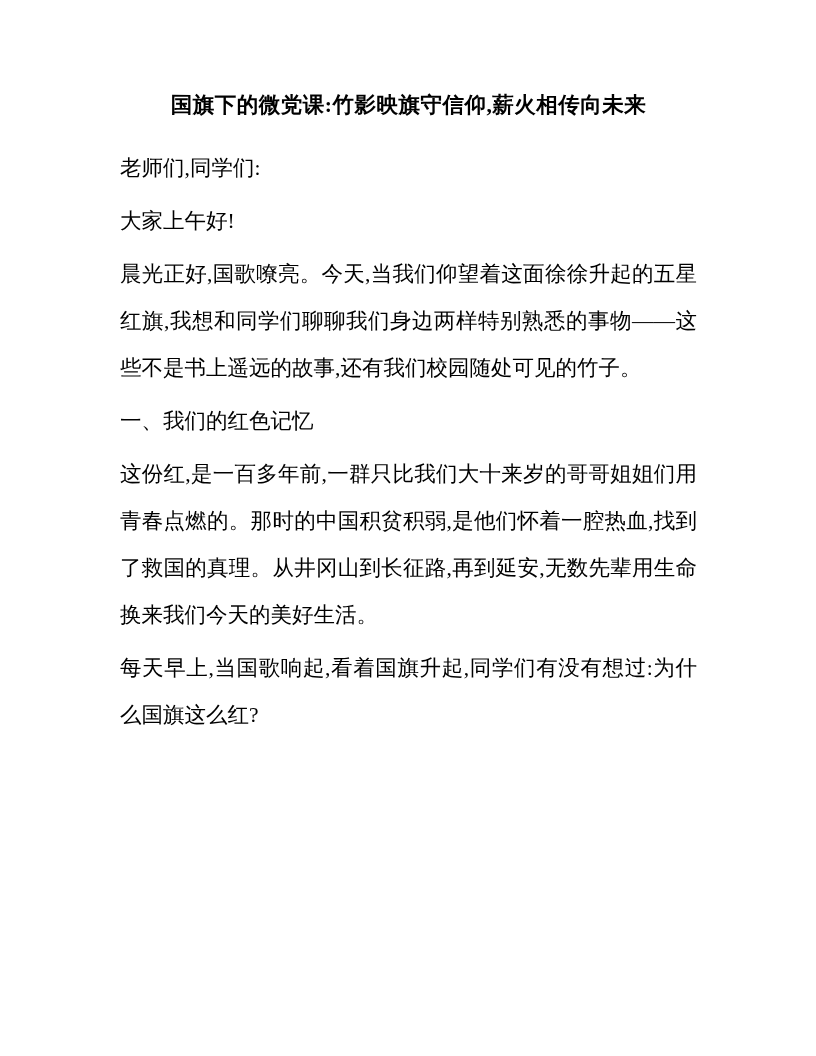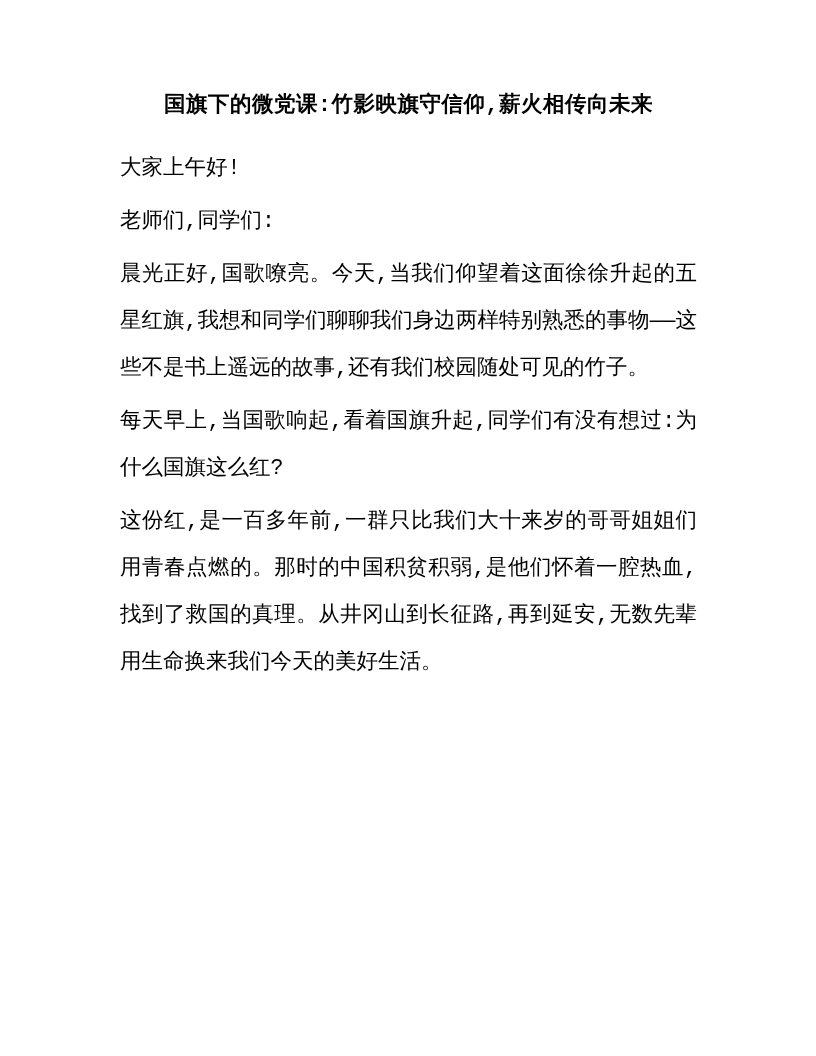--- a/index.html
+++ b/index.html
@@ -8,21 +8,21 @@
     background: #ffffff;
   }
   .page {
     position: relative;
     width: 816px;
     height: 1056px;
     box-sizing: border-box;
     background: #ffffff;
     color: #000000;
     padding: 82px 119px 0 120px;
-    font-family: Liberation Mono, monospace;
+    font-family: Liberation Serif, serif;
     overflow: hidden;
   }
   .doc-title {
     font-size: 21.5px;
     font-weight: bold;
     text-align: center;
     line-height: 47px;
     margin: 0 0 16px 0;
     letter-spacing: 0.5px;
   }
@@ -40,24 +40,25 @@
     margin: 0 0 6px 0;
     text-align: left;
   }
 </style>
 </head>
 <body>
 
 <div class="page">
   <h1 class="doc-title">国旗下的微党课:竹影映旗守信仰,薪火相传向未来</h1>
 
+  <p class="para">老师们,同学们:</p>
+
   <p class="para">大家上午好!</p>
-
-  <p class="para">老师们,同学们:</p>
 
   <p class="para">晨光正好,国歌嘹亮。今天,当我们仰望着这面徐徐升起的五星红旗,我想和同学们聊聊我们身边两样特别熟悉的事物——这些不是书上遥远的故事,还有我们校园随处可见的竹子。</p>
 
+  <h2 class="section-heading">一、我们的红色记忆</h2>
+
+  <p class="para">这份红,是一百多年前,一群只比我们大十来岁的哥哥姐姐们用青春点燃的。那时的中国积贫积弱,是他们怀着一腔热血,找到了救国的真理。从井冈山到长征路,再到延安,无数先辈用生命换来我们今天的美好生活。</p>
 
   <p class="para">每天早上,当国歌响起,看着国旗升起,同学们有没有想过:为什么国旗这么红?</p>
-
-  <p class="para">这份红,是一百多年前,一群只比我们大十来岁的哥哥姐姐们用青春点燃的。那时的中国积贫积弱,是他们怀着一腔热血,找到了救国的真理。从井冈山到长征路,再到延安,无数先辈用生命换来我们今天的美好生活。</p>
 
 </div>
 
 </body></html>

